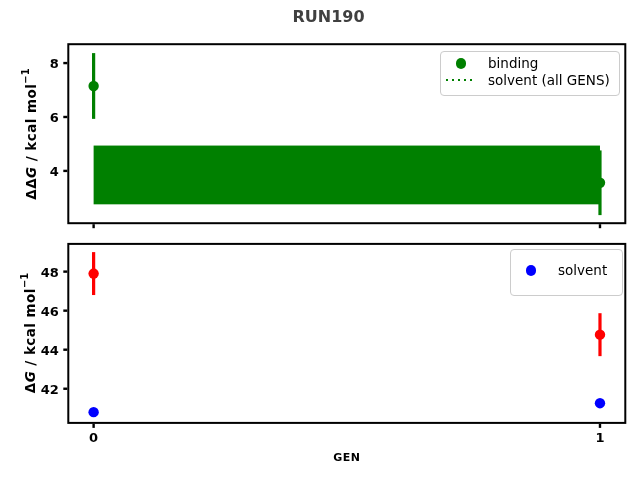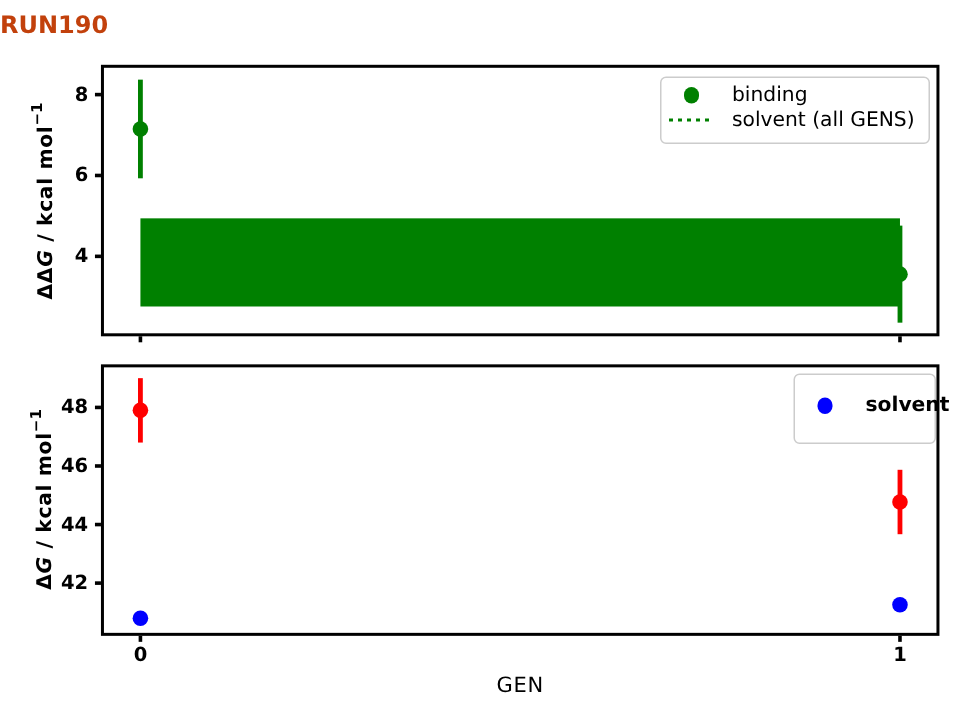--- a/index.html
+++ b/index.html
@@ -8,24 +8,26 @@
     width: 640px;
     height: 480px;
     background: #ffffff;
     font-family: "DejaVu Sans", "Liberation Sans", sans-serif;
     overflow: hidden;
   }
   svg { position: absolute; left: 0; top: 0; }
   .fig-title {
     position: absolute;
     left: 0; right: 15px; top: 7px;
+    text-align: center;
     font-size: 16px;
     font-weight: bold;
-    color: #c2410c;
+    color: #404040;
     white-space: nowrap;
+    padding-left: 32px;
   }
   .axis-ylabel {
     position: absolute;
     left: 30px;
     transform: translate(-50%, -50%) rotate(-90deg);
     font-size: 13.5px;
     font-weight: bold;
     color: #000000;
     white-space: nowrap;
     letter-spacing: 0.45px;
@@ -33,22 +35,22 @@
   .axis-ylabel .math-it { font-style: italic; }
   .axis-ylabel sup {
     font-size: 10px;
     position: relative;
     top: -0.15em;
     letter-spacing: 0;
   }
   .axis-xlabel {
     position: absolute;
     transform: translate(-50%, -50%);
-    font-size: 14px;
-    font-weight: normal;
+    font-size: 11px;
+    font-weight: bold;
     color: #000000;
     white-space: nowrap;
     letter-spacing: 0.5px;
   }
   .legend {
     position: absolute;
     box-sizing: border-box;
     background: rgba(255,255,255,0.9);
     border: 1px solid #cccccc;
     border-radius: 4px;
@@ -141,21 +143,21 @@
       <span class="legend-label">binding</span>
     </div>
     <div class="legend-row">
       <span class="legend-handle">
           <span class="legend-dotted-line" id="lg0-h1" style="background: repeating-linear-gradient(90deg, rgb(0, 128, 0) 0px, rgb(0, 128, 0) 2.5px, transparent 2.5px, transparent 6px);"></span>
         </span>
       <span class="legend-label">solvent (all GENS)</span>
     </div>
   </div>
 
-  <div class="legend" id="legend-1" style="left: 529px; top: 248.5px; width: 95px; height: 47.5px; font-weight: bold;">
+  <div class="legend" id="legend-1" style="left: 510px; top: 248.5px; width: 113px; height: 47.5px;">
     <div class="legend-row">
       <span class="legend-handle">
           <span class="legend-dot" id="lg1-h0" style="background: rgb(0, 0, 255);"></span>
         </span>
       <span class="legend-label">solvent</span>
     </div>
   </div>
 </div>
 
 </body></html>

